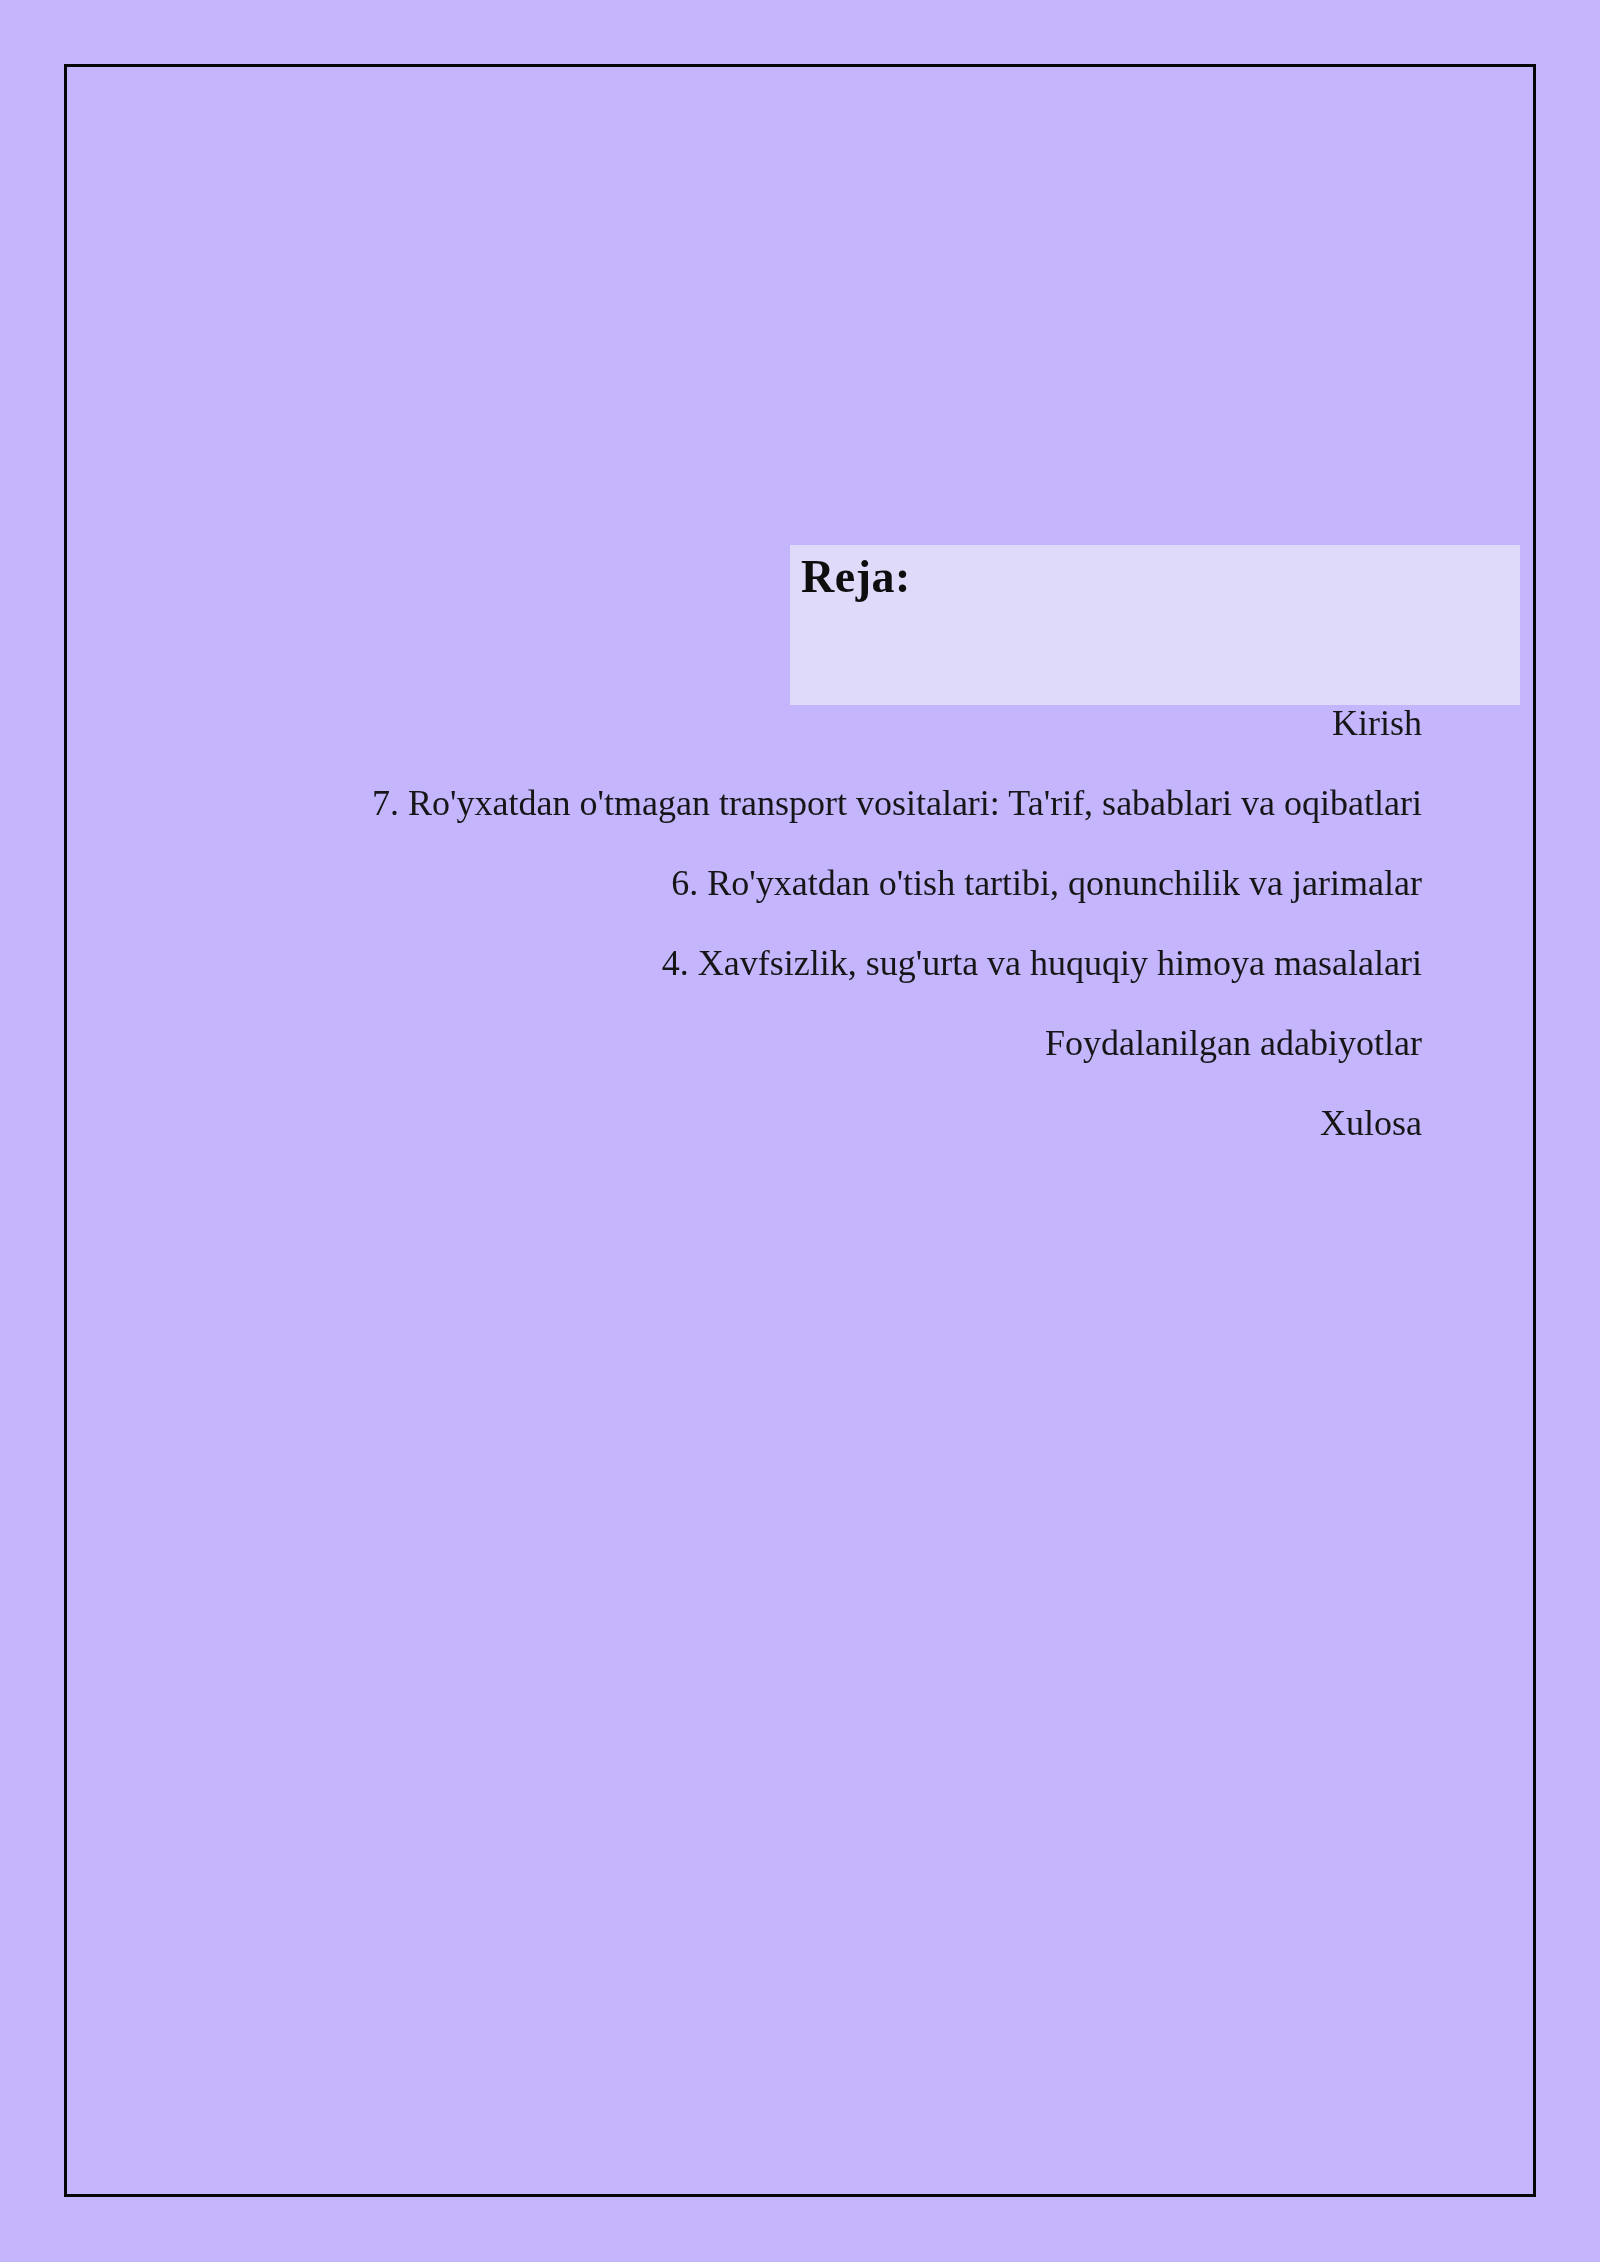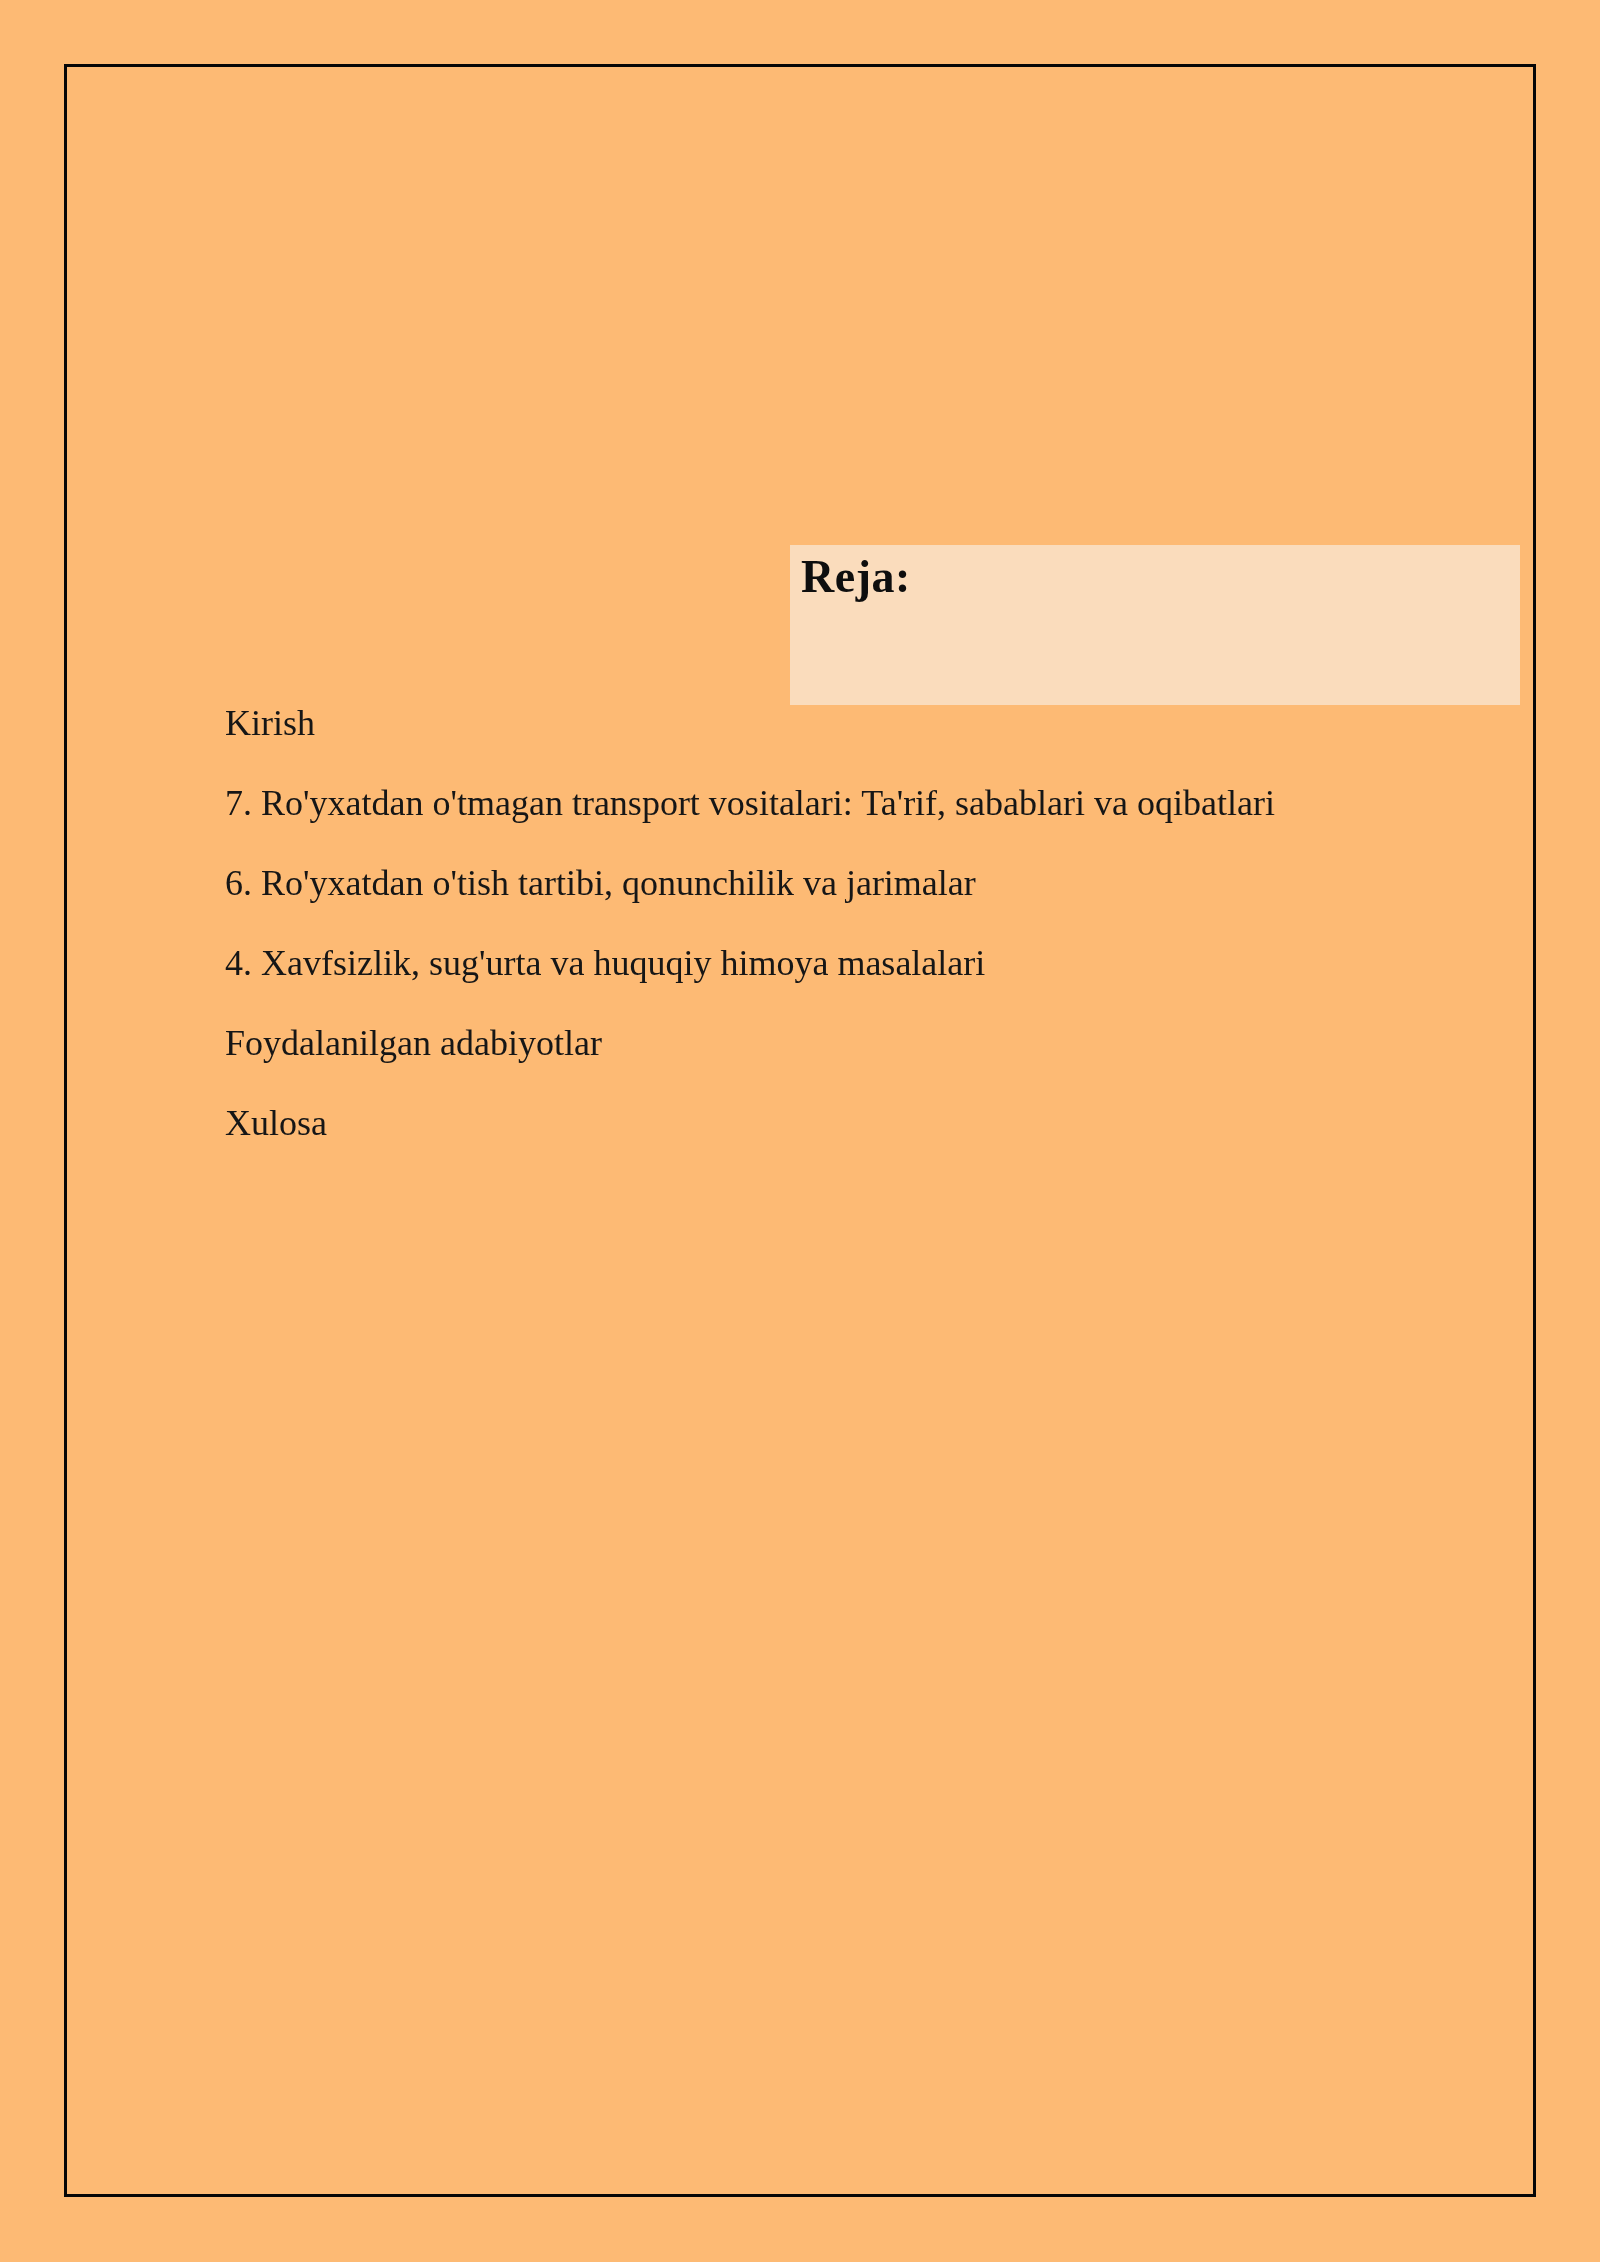--- a/index.html
+++ b/index.html
@@ -4,21 +4,21 @@
 <style>
   html, body {
     margin: 0;
     padding: 0;
     background: #ffffff;
   }
   .canvas {
     position: relative;
     width: 1600px;
     height: 2262px;
-    background: #fdba74;
+    background: #c4b5fd;
     font-family: "Liberation Serif", "DejaVu Serif", serif;
     color: #141414;
     overflow: hidden;
   }
   .page-border {
     position: absolute;
     box-sizing: border-box;
     left: 64px;
     top: 64px;
     width: 1472px;
@@ -44,23 +44,24 @@
     text-align: center;
     text-indent: 112px; 
     font-size: 46px;
     line-height: 56px;
     font-weight: bold;
     color: #0e0e0e;
     letter-spacing: 0.5px;
   }
   .outline {
     position: absolute;
-    left: 225px;
+    left: 212px;
     top: 700px;
     width: 1210px;
+    text-align: right;
   }
   .outline p {
     margin: 0 0 34px 0;
     font-size: 36px;
     line-height: 46px;
     font-weight: normal;
     color: #161616;
     white-space: nowrap;
   }
 </style>

